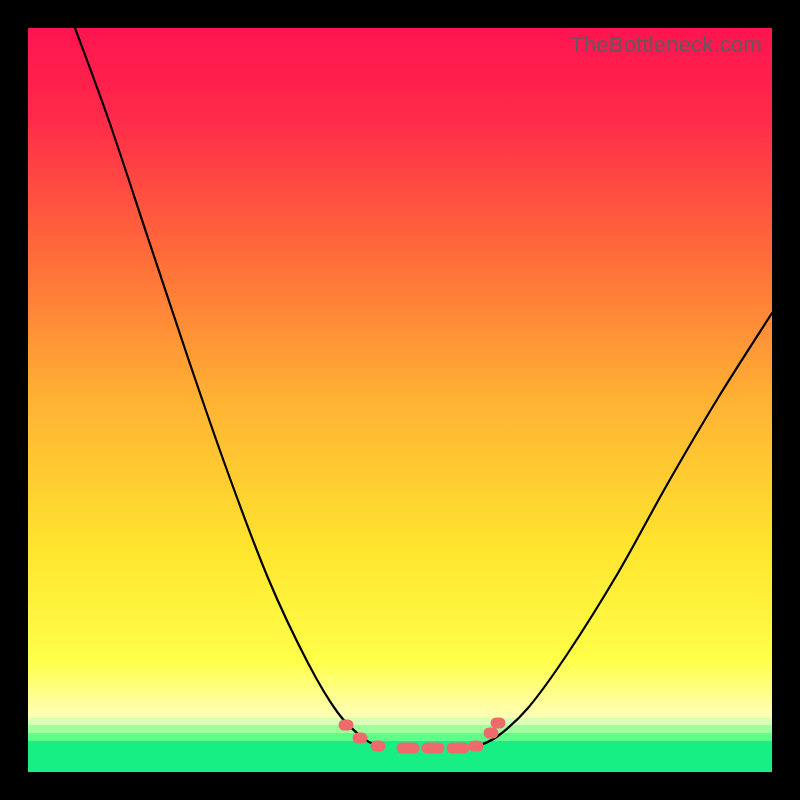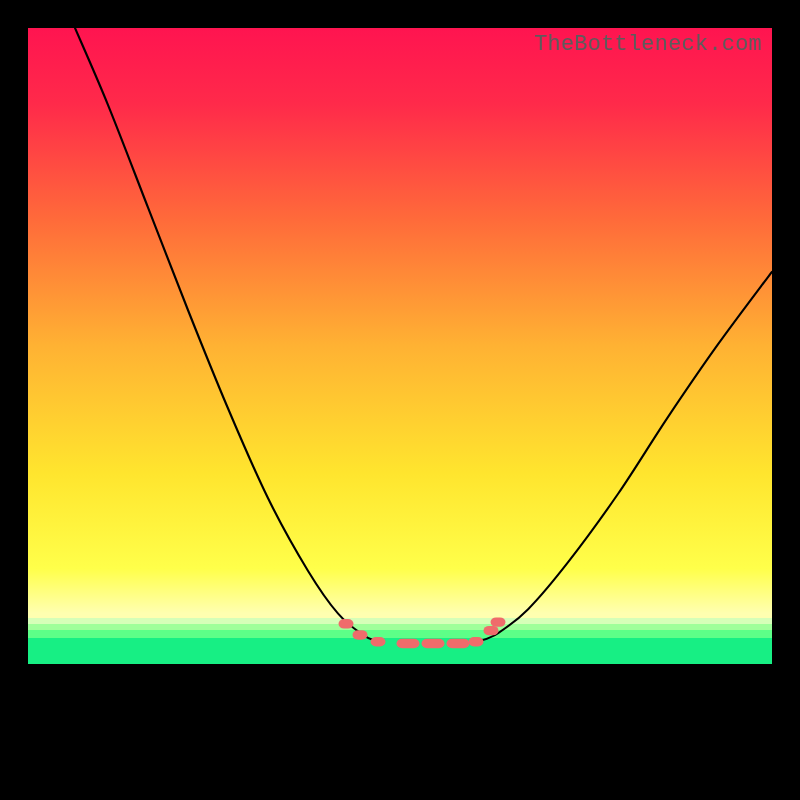--- a/index.html
+++ b/index.html
@@ -14,23 +14,22 @@
   .frame {
     position: absolute;
     inset: 0;
     background: #000;
   }
   .plot {
     position: absolute;
     left: 28px;
     top: 28px;
     width: 744px;
-    height: 636px;
+    height: 744px;
     overflow: hidden;
-    font-family: Liberation Mono, monospace;
   }
   .gradient {
     position: absolute;
     inset: 0;
   }
   .green-band {
     position: absolute;
     left: 0;
     right: 0;
   }

